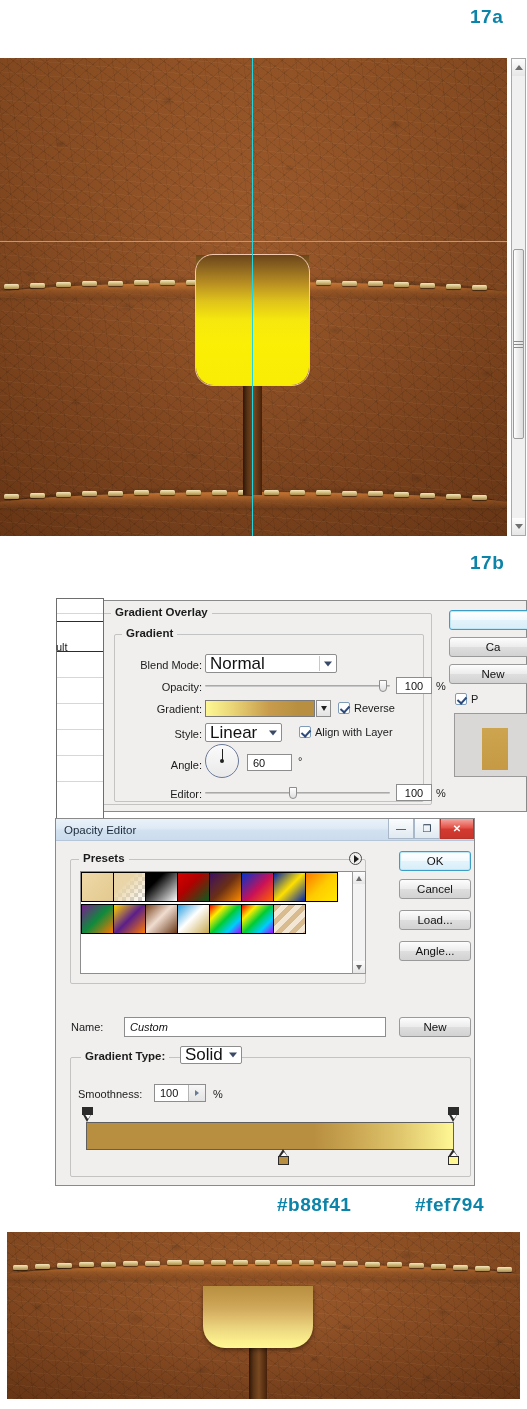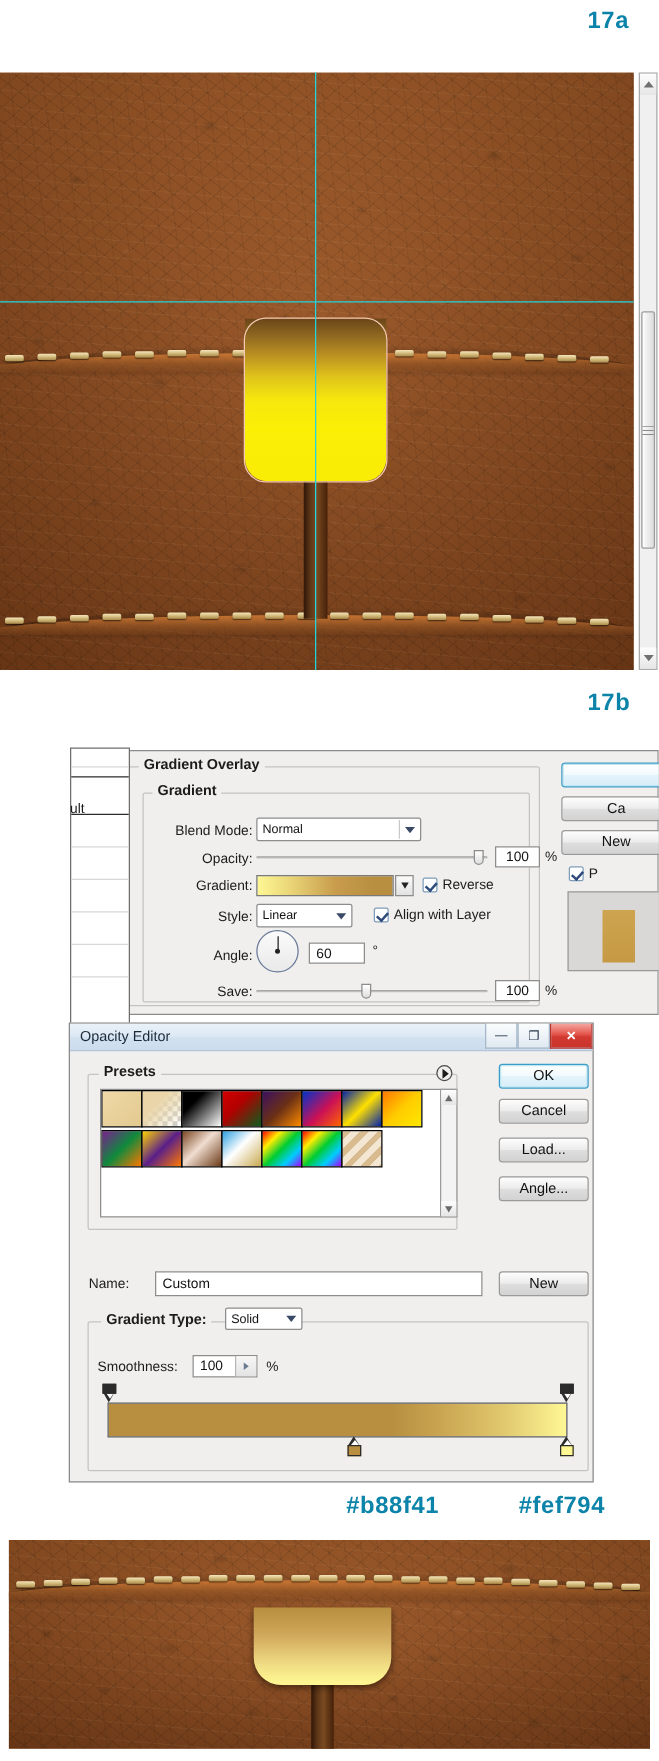--- a/index.html
+++ b/index.html
@@ -171,21 +171,21 @@
   }
   .lbl.r { text-align:right; }
 
   .combo {
     position:absolute;
     background:#ffffff;
     border:1px solid #8d8d8d;
     border-radius:2px;
     display:flex; align-items:center;
     padding-left:4px;
-    font-size:10px;
+    font-size:17px;
     color:#111;
   }
   .combo .arrow {
     position:absolute; right:4px; top:50%; transform:translateY(-50%);
     width:0;height:0;border-left:4px solid transparent;border-right:4px solid transparent;
     border-top:5px solid #3a4a66;
   }
   .combo-sep {
     position:absolute; right:16px; top:1px; bottom:1px; width:1px; background:#c9c9c9;
   }
@@ -519,21 +519,21 @@
   <div class="lbl r" style="left:45px; top:158px; width:72px;">Angle:</div>
   <div class="dial" style="left:120px; top:143px; width:34px; height:34px;">
     <div class="needle" style="transform: rotate(0deg);"></div>
     <div class="hub"></div>
   </div>
   <div class="txtbox" style="left:162px; top:153px; width:45px; height:17px; justify-content:flex-start; padding-left:5px;">
     <span>60</span>
   </div>
   <div class="lbl" style="left:213px; top:154px; font-size:11px;">°</div>
 
-  <div class="lbl r" style="left:45px; top:187px; width:72px;">Save:</div>
+  <div class="lbl r" style="left:45px; top:187px; width:72px;">Editor:</div>
   <div class="slider" style="left:120px; top:186px; width:185px;">
     <div class="bar"></div>
     <div class="knob" style="left:84px;"></div>
   </div>
   <div class="txtbox" style="left:311px; top:183px; width:36px; height:17px;">
     <span>100</span>
   </div>
   <div class="lbl" style="left:351px; top:186px;">%</div>
 
   <div class="btn primary" style="left:364px; top:9px; width:88px; height:20px;">
@@ -629,21 +629,21 @@
     <span>Load...</span>
   </div>
   <div class="btn" style="left:343px; top:122px; width:72px; height:20px;">
     <span>Angle...</span>
   </div>
   <div class="btn" style="left:343px; top:198px; width:72px; height:20px;">
     <span>New</span>
   </div>
 
   <div class="lbl" style="left:15px; top:202px;">Name:</div>
-  <div class="txtbox left" style="left:68px; top:198px; width:262px; height:20px;">
+  <div class="txtbox left" style="left:68px; top:198px; width:262px; height:20px;font-style:italic;">
     <span>Custom</span>
   </div>
 
   <div class="group" style="left:14px; top:238px; width:401px; height:120px;"></div>
   <div class="group-title" style="left:25px; top:231px;">Gradient Type:</div>
   <div class="combo" style="left:124px; top:227px; width:62px; height:18px;">
     <span>Solid</span>
     <span class="arrow"></span>
   </div>
 

